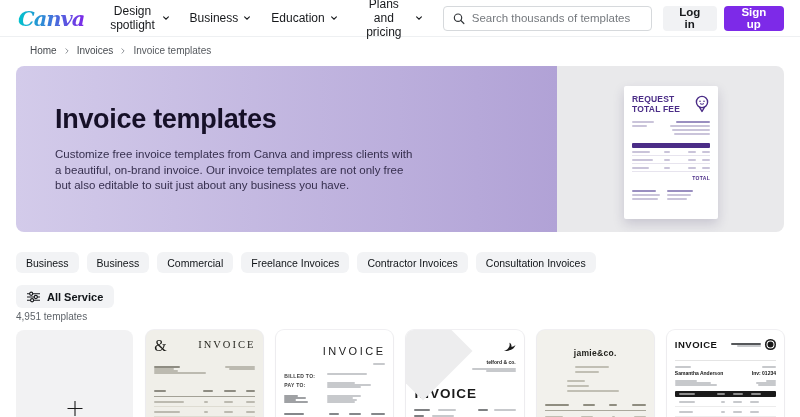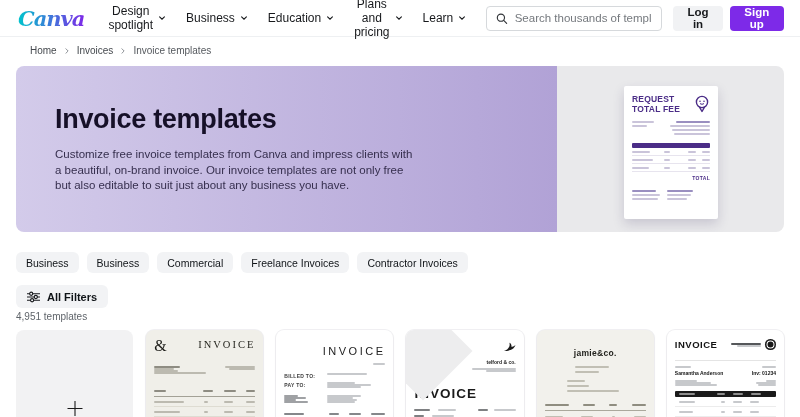--- a/index.html
+++ b/index.html
@@ -120,26 +120,20 @@
         <svg class="chev" viewBox="0 0 10 10">
             <path d="M2 3.5 L5 6.5 L8 3.5" fill="none" stroke="#17191c" stroke-width="1.4" stroke-linecap="round"></path>
           </svg>
       </button>
       <button class="nav-item">
         <span>Plans and pricing</span>
         <svg class="chev" viewBox="0 0 10 10">
             <path d="M2 3.5 L5 6.5 L8 3.5" fill="none" stroke="#17191c" stroke-width="1.4" stroke-linecap="round"></path>
           </svg>
       </button>
-      <button class="nav-item">
-        <span>Learn</span>
-        <svg class="chev" viewBox="0 0 10 10">
-            <path d="M2 3.5 L5 6.5 L8 3.5" fill="none" stroke="#17191c" stroke-width="1.4" stroke-linecap="round"></path>
-          </svg>
-      </button>
     </nav>
     <div class="search">
       <svg width="13" height="13" viewBox="0 0 14 14">
           <circle cx="6" cy="6" r="4.4" fill="none" stroke="#33363a" stroke-width="1.4"></circle>
           <path d="M9.4 9.4 L13 13" stroke="#33363a" stroke-width="1.4" stroke-linecap="round"></path>
         </svg>
       <input type="text" placeholder="Search thousands of templates" style="">
     </div>
     <button class="btn btn-login">Log in</button>
     <button class="btn btn-signup">Sign up</button>
@@ -224,30 +218,31 @@
       </div>
     </div>
   </section>
 
   <div class="chips">
     <button class="chip">Business</button>
     <button class="chip">Business</button>
     <button class="chip">Commercial</button>
     <button class="chip">Freelance Invoices</button>
     <button class="chip">Contractor Invoices</button>
+    <button class="chip">Consultation Invoices</button>
   </div>
 
   <button class="all-filters">
     <svg width="13" height="12" viewBox="0 0 14 12">
       <path d="M0 2.5 H14 M0 6 H14 M0 9.5 H14" stroke="#17191c" stroke-width="1.2"></path>
       <circle cx="4.5" cy="2.5" r="1.7" fill="#f2f3f5" stroke="#17191c" stroke-width="1.2"></circle>
       <circle cx="9.5" cy="6" r="1.7" fill="#f2f3f5" stroke="#17191c" stroke-width="1.2"></circle>
       <circle cx="5.5" cy="9.5" r="1.7" fill="#f2f3f5" stroke="#17191c" stroke-width="1.2"></circle>
     </svg>
-    <span>All Filters</span>
+    <span>All Service</span>
   </button>
 
   <div class="count">4,951 templates</div>
 
   <div class="grid">
 
     <div class="card card-blank">
       <svg class="plus" width="17" height="17" viewBox="0 0 17 17">
         <path d="M8.5 1 V16 M1 8.5 H16" stroke="#1a1a1a" stroke-width="1.1"></path>
       </svg>

